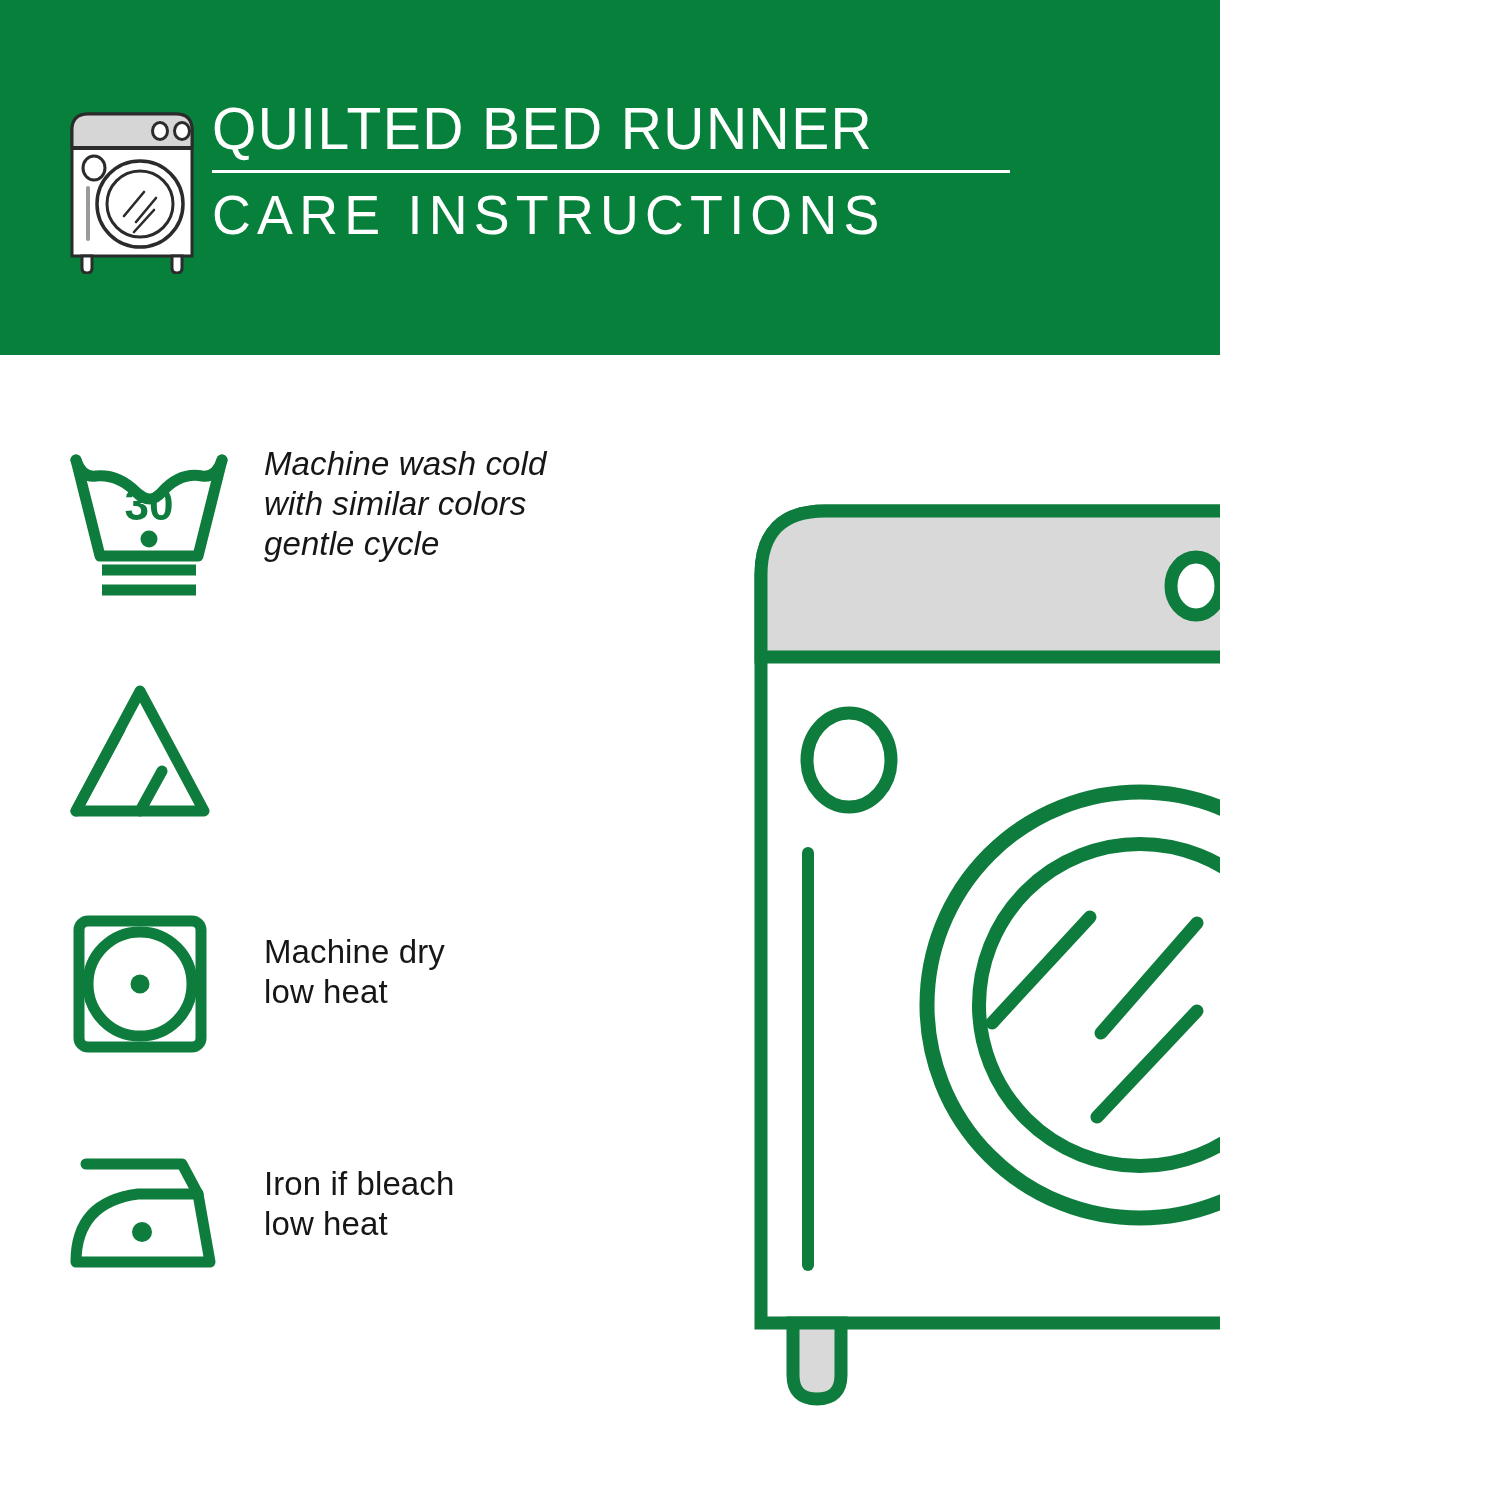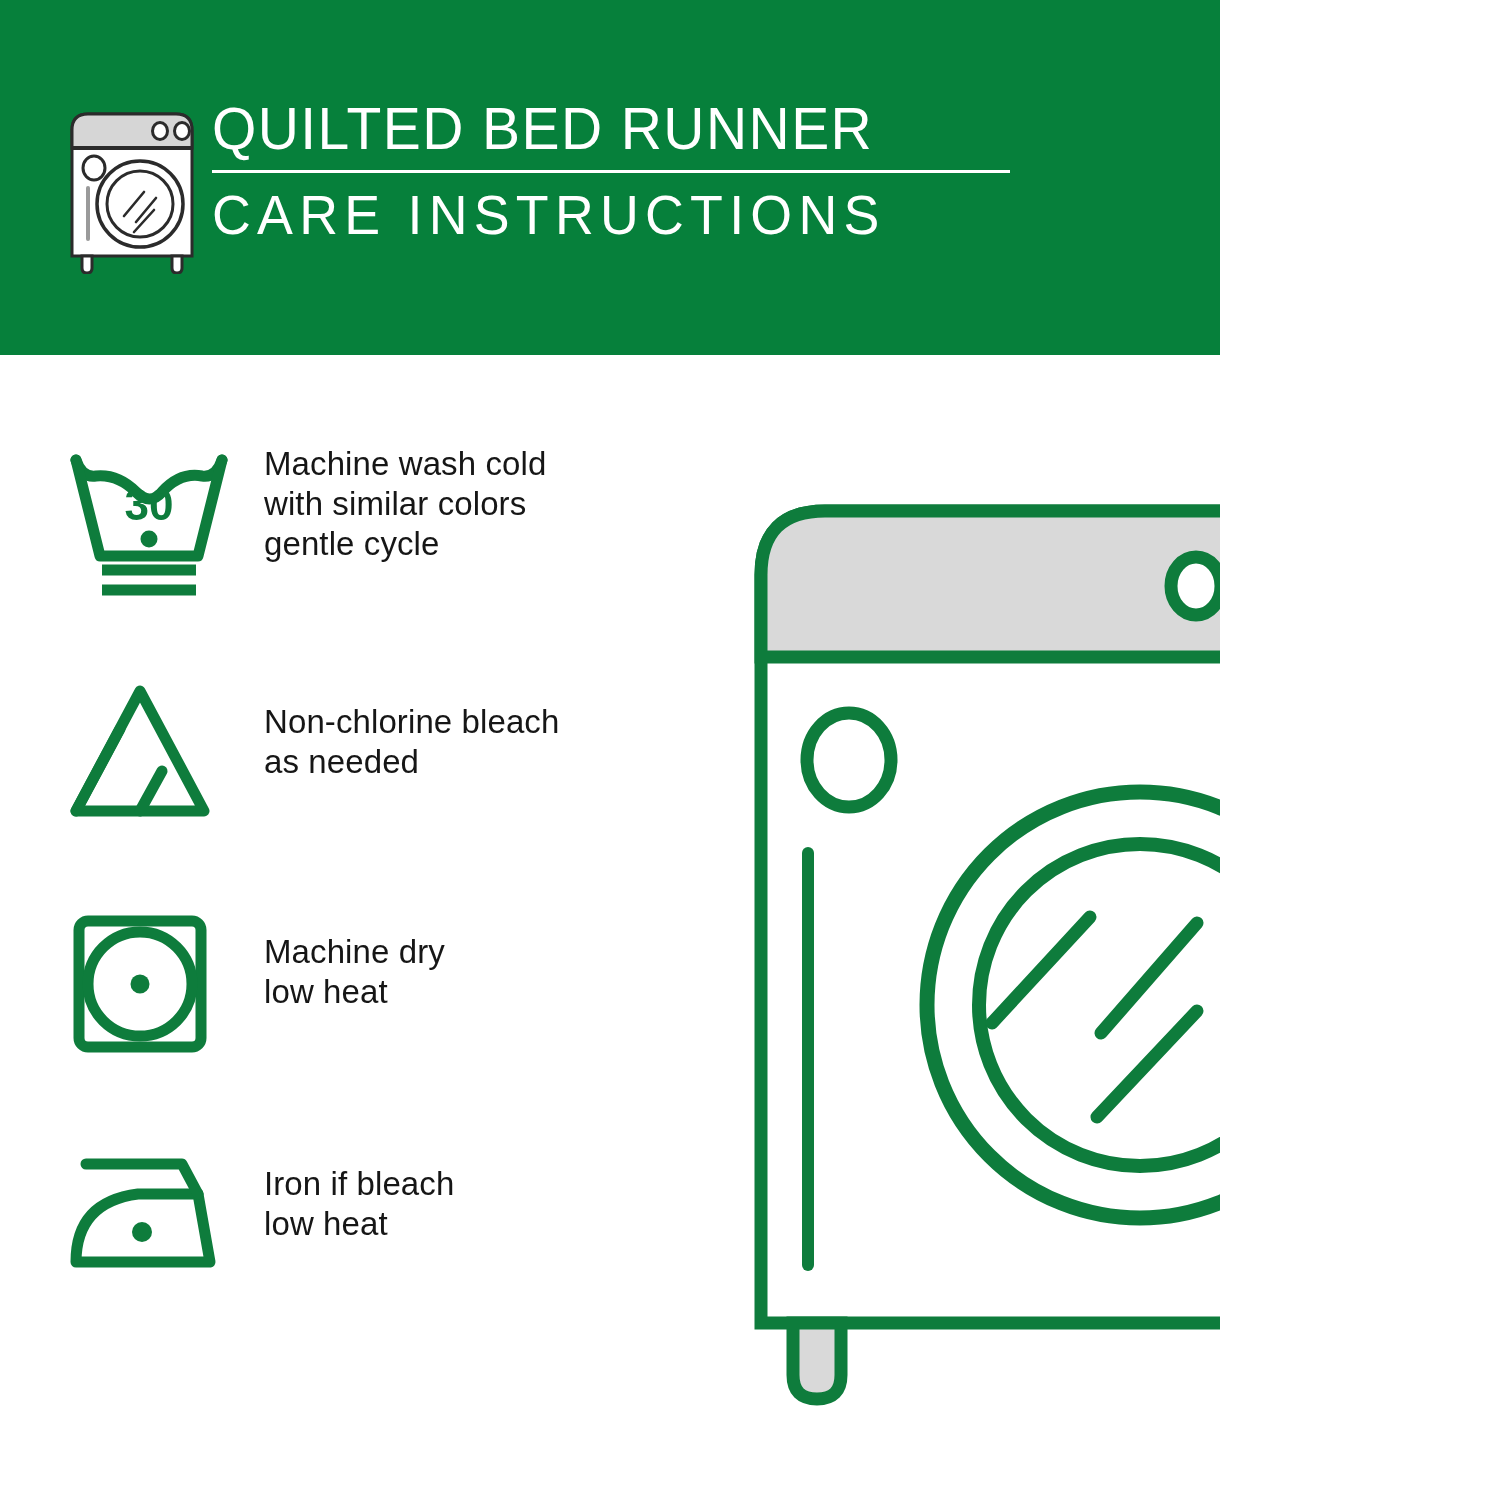--- a/index.html
+++ b/index.html
@@ -100,21 +100,21 @@
     padding-top: 14px;
     font-size: 33px;
     line-height: 40px;
     color: #161616;
     font-weight: 400;
     white-space: pre-line;
     letter-spacing: 0.1px;
   }
   
   #care-row-0 .care-symbol { margin-top: 6px; }
-  #care-row-0 .care-text   { padding-top: 14px; }
+  #care-row-0 .care-text   { padding-top: 14px; font-style: italic; }
   #care-row-1 .care-symbol { margin-top: 6px; }
   #care-row-1 .care-text   { padding-top: 42px; }
   #care-row-2 .care-symbol { margin-top: 6px; }
   #care-row-2 .care-text   { padding-top: 42px; }
   #care-row-3 .care-symbol { margin-top: 12px; }
   #care-row-3 .care-text   { padding-top: 44px; }
 
   
   #washer-illustration {
     position: absolute;
@@ -195,22 +195,20 @@
     <div class="care-row" id="care-row-1">
       <div class="care-symbol">
         <svg width="175" height="150" viewBox="0 0 175 150" xmlns="http://www.w3.org/2000/svg">
           <g fill="none" stroke="#0E7C3C" stroke-width="11" stroke-linecap="round" stroke-linejoin="round">
             <path d="M78 12 L142 132 L14 132 Z"></path>
             <line x1="58" y1="50" x2="14" y2="132"></line>
             <line x1="100" y1="92" x2="78" y2="132"></line>
           </g>
         </svg>
       </div>
-      <div class="care-text">Non-chlorine bleach
-as needed</div>
     </div>
 
     <div class="care-row" id="care-row-2">
       <div class="care-symbol">
         <svg width="175" height="150" viewBox="0 0 175 150" xmlns="http://www.w3.org/2000/svg">
           <rect x="17" y="12" width="122" height="126" rx="9" ry="9" fill="none" stroke="#0E7C3C" stroke-width="11"></rect>
           <circle cx="78" cy="75" r="52" fill="none" stroke="#0E7C3C" stroke-width="11"></circle>
           <circle cx="78" cy="75" r="9.5" fill="#0E7C3C"></circle>
         </svg>
       </div>

